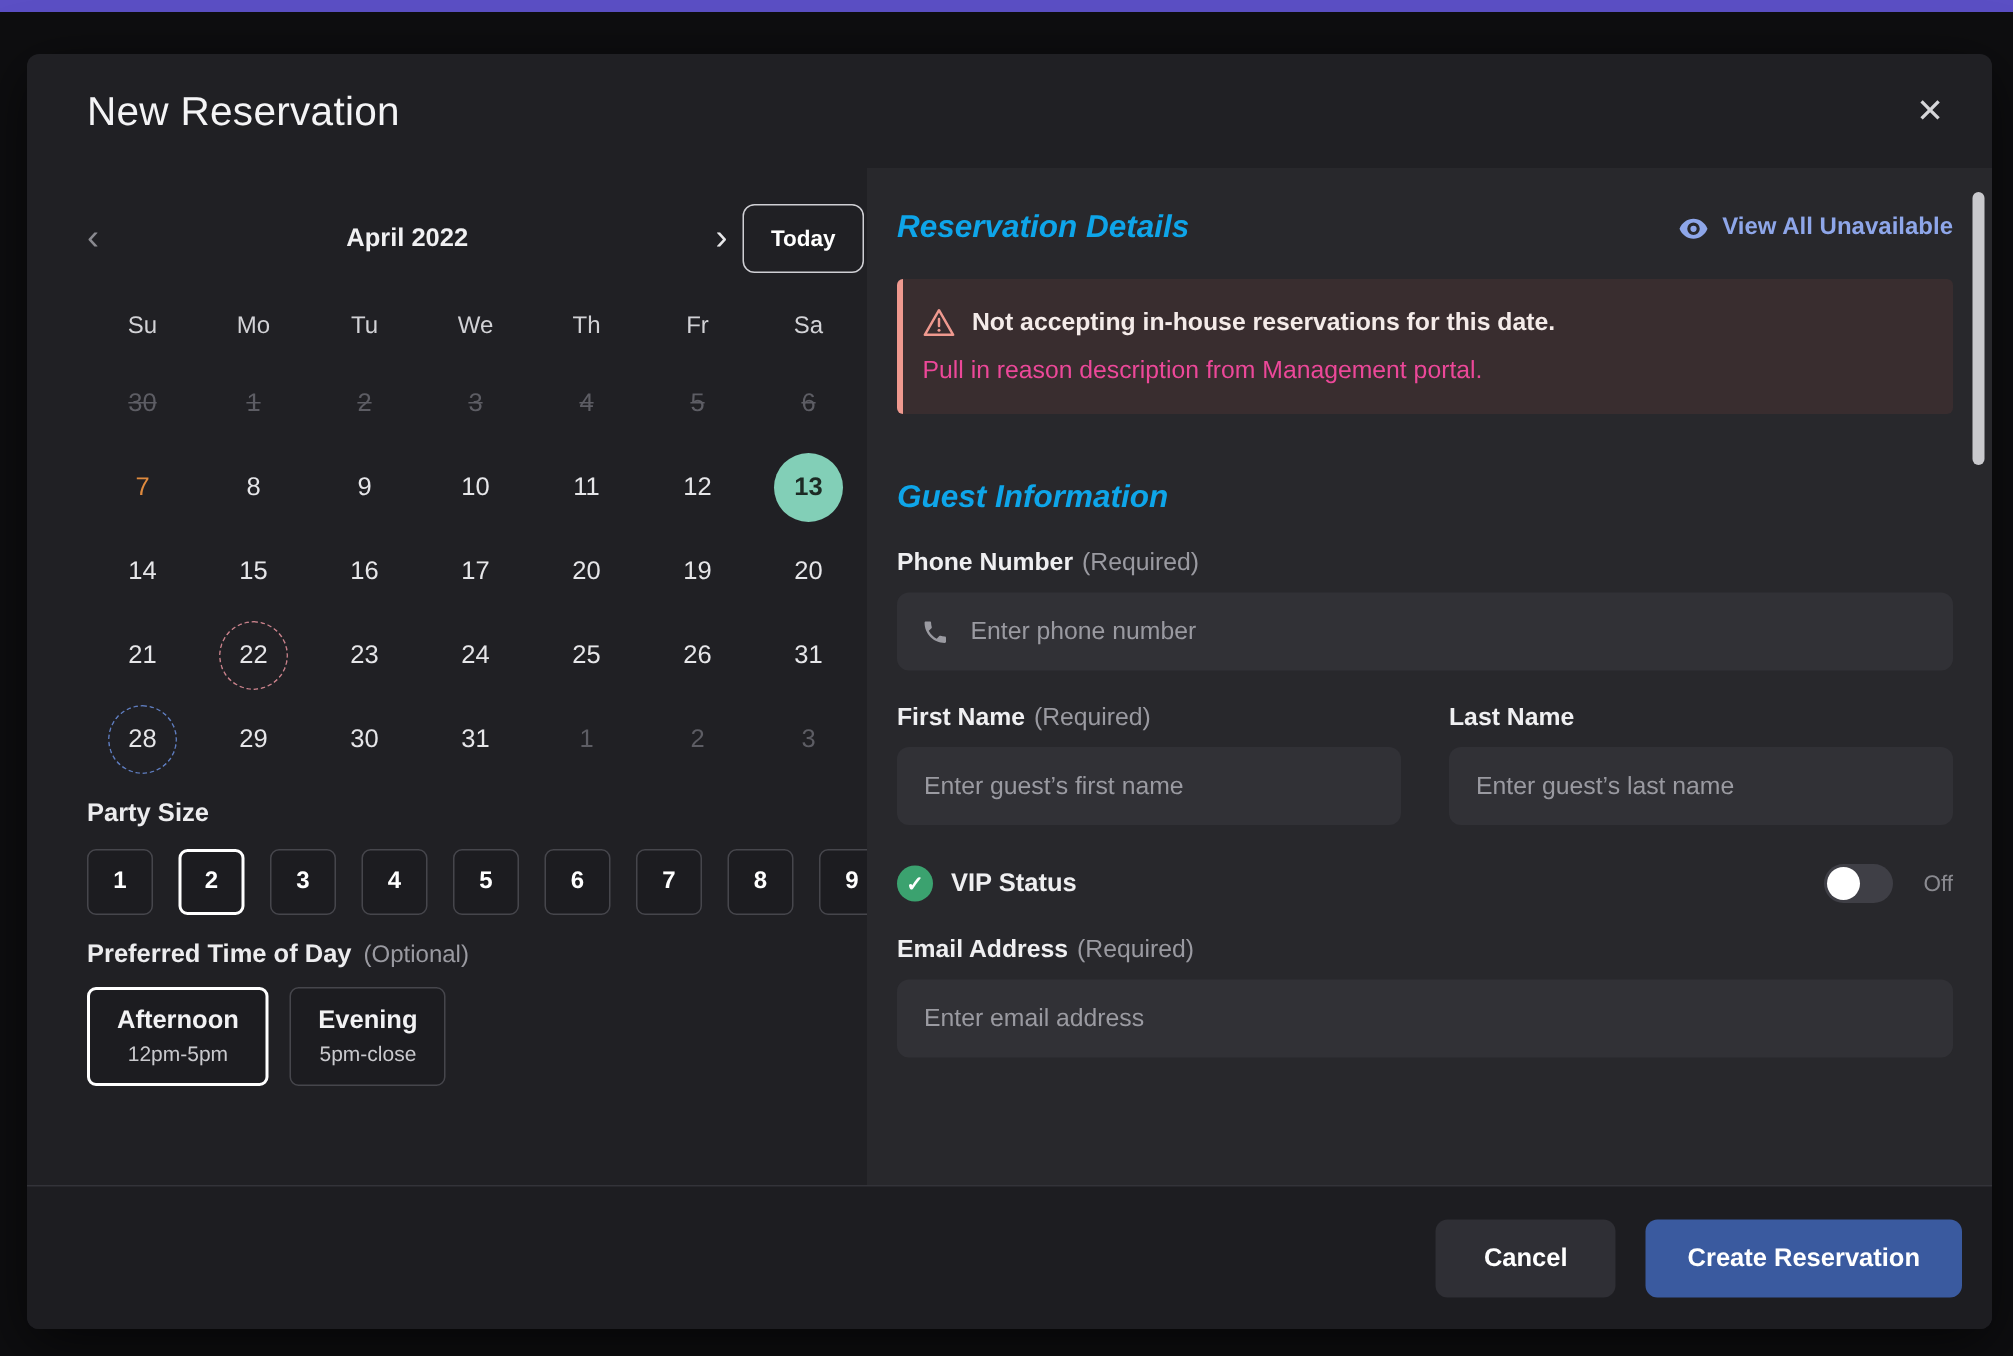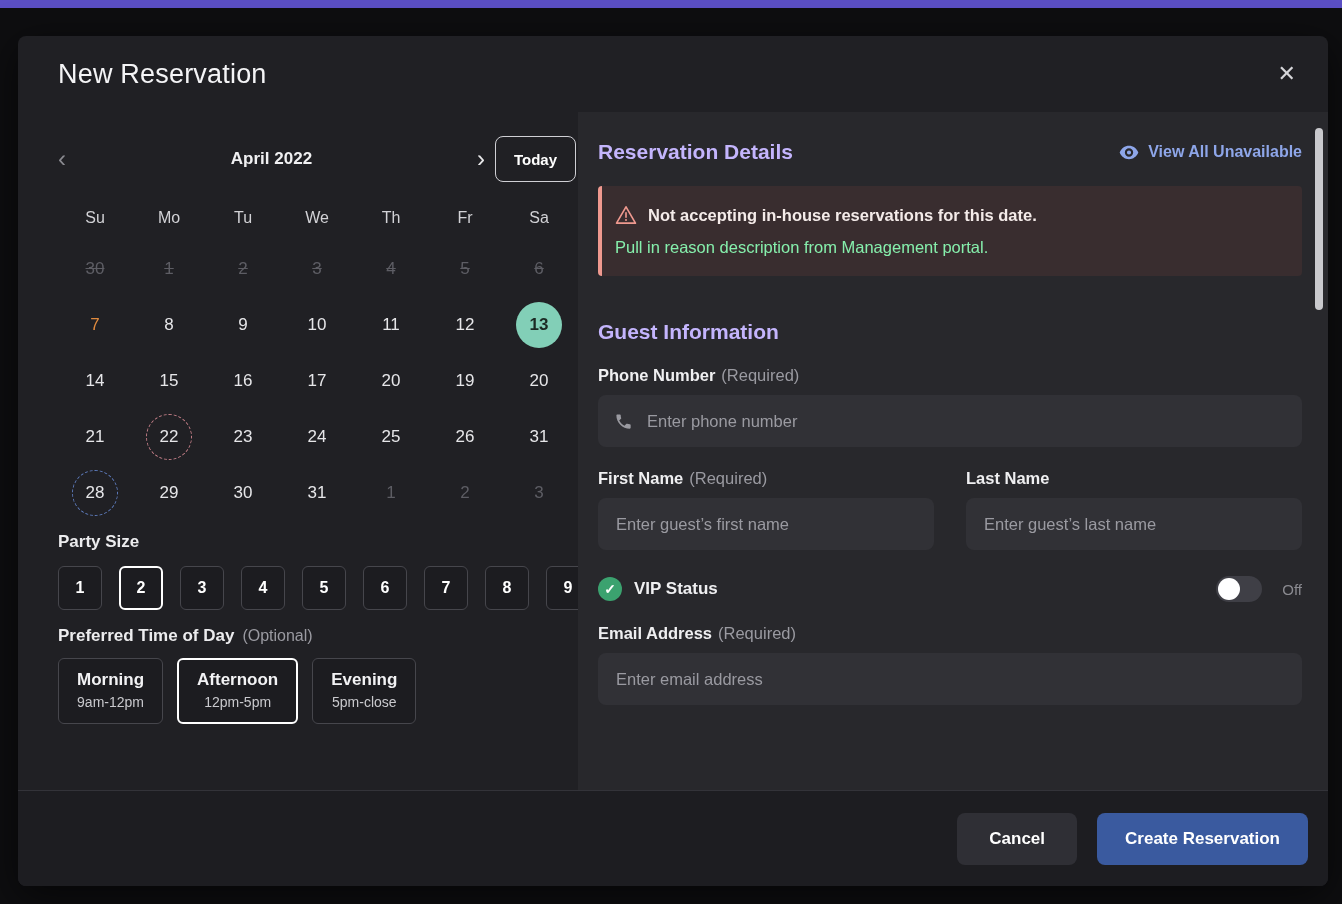--- a/index.html
+++ b/index.html
@@ -66,32 +66,32 @@
     background:#1c1c20; border:1px solid #46464c; border-radius:6px; cursor:pointer;
     padding:10px 18px 12px; text-align:center; color:#fff; font-family:inherit;
   }
   .tbtn.selected { border:2px solid #ffffff; }
   .tbtn .tt { font-size:17px; font-weight:700; color:#f2f2f4; }
   .tbtn .ts { font-size:14px; color:#c9c9cd; margin-top:4px; }
 
   
   .right-panel { flex:1; background:#28282c; padding:22px 26px 0 20px; position:relative; min-width:0; }
   .rd-head { display:flex; align-items:center; margin-top:6px; }
-  .h2 { font-size:21px; font-weight:700; color:#c4b5fd; margin:0; }
+  .h2 { font-size:21px; font-weight:700; color:#0ea5e9; margin:0;font-style:italic; }
   .view-all {
     margin-left:auto; display:flex; align-items:center; gap:9px;
     background:none; border:none; cursor:pointer; font-family:inherit;
     color:#8ea6e9; font-weight:700; font-size:16px; padding:0;
   }
   .alert {
     margin-top:22px; background:#392d2f; border-left:4px solid #ef998f;
     border-radius:4px; padding:19px 16px 17px 13px;
   }
   .alert-title { display:flex; align-items:center; gap:11px; font-weight:700; font-size:16.5px; color:#f4ebe9; }
-  .alert-body { margin-top:11px; font-size:16.5px; color:#86efac; line-height:1.4; }
+  .alert-body { margin-top:11px; font-size:16.5px; color:#ec4899; line-height:1.4; }
 
   .gi-title { margin-top:44px; }
   .field-label { margin:22px 0 10px; font-size:16.5px; }
   .lbl-b { font-weight:700; color:#efeff1; }
   .lbl-req { color:#9a9aa1; margin-left:6px; }
 
   .input-wrap {
     height:52px; background:#313136; border-radius:8px;
     display:flex; align-items:center; gap:12px; padding:0 16px;
   }
@@ -280,24 +280,20 @@
               <button class="pbtn">6</button>
               <button class="pbtn">7</button>
               <button class="pbtn">8</button>
               <button class="pbtn">9</button>
             </div>
 
           <div class="section-label">
             <span>Preferred Time of Day</span><span class="opt-label">(Optional)</span>
           </div>
           <div class="times-row" id="times">
-              <button class="tbtn">
-                <div class="tt">Morning</div>
-                <div class="ts">9am-12pm</div>
-              </button>
               <button class="tbtn selected">
                 <div class="tt">Afternoon</div>
                 <div class="ts">12pm-5pm</div>
               </button>
               <button class="tbtn">
                 <div class="tt">Evening</div>
                 <div class="ts">5pm-close</div>
               </button>
             </div>
         </div>

